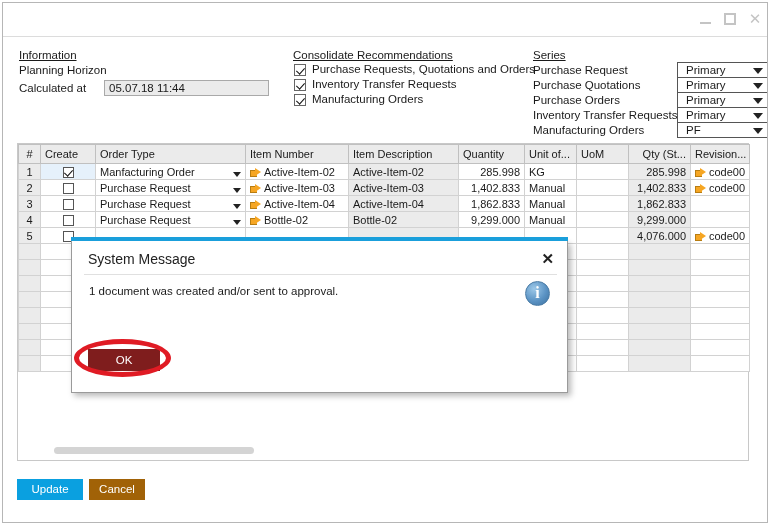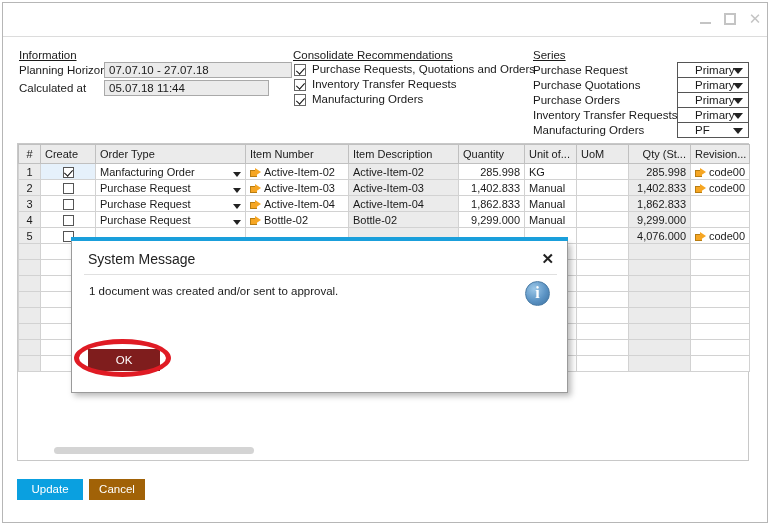--- a/index.html
+++ b/index.html
@@ -98,25 +98,25 @@
     border-width: 0 1.6px 1.6px 0;
     transform: rotate(42deg);
   }
   .cblabel {
     position: absolute; left: 18px; top: 0;
     font-size: 11.5px; color: #1a1a1a;
     white-space: nowrap;
   }
   .sel {
     position: absolute;
-    width: 72px; height: 16px;
+    width: 92px; height: 16px;
     background: #ffffff;
     border: 1px solid #555555;
     font-size: 11.5px; color: #1a1a1a;
-    padding-left: 17px;
+    padding-left: 8px;
     line-height: 15px;
     white-space: nowrap;
     overflow: hidden;
   }
   .sel .arrow {
     position: absolute; right: 5px; top: 5px;
     width: 0; height: 0;
     border-left: 5px solid transparent;
     border-right: 5px solid transparent;
     border-top: 6px solid #222222;
@@ -338,21 +338,20 @@
     <div class="wbtn" id="btn-max">
         <span class="sq"></span>
       </div>
     <div class="wbtn" id="btn-close">✕</div>
   </div>
 
   <div id="form-area">
 
     <div class="grp-title" style="left:16px; top:12px;">Information</div>
     <div class="fld-label" style="left:16px; top:27px;">Planning Horizon</div>
-    <div class="ro-input" style="left:101px; top:25px; width:188px;">07.07.10 - 27.07.18</div>
     <div class="fld-label" style="left:16px; top:45px;">Calculated at</div>
     <div class="ro-input" style="left:101px; top:43px; width:165px;">05.07.18  11:44</div>
 
     <div class="grp-title" style="left:290px; top:12px;">Consolidate Recommendations</div>
     <div class="cbrow" style="left:291px; top:26px;">
       <span class="cbox"></span>
       <span class="cblabel">Purchase Requests, Quotations and Orders</span>
     </div>
     <div class="cbrow" style="left:291px; top:41px;">
       <span class="cbox"></span>

